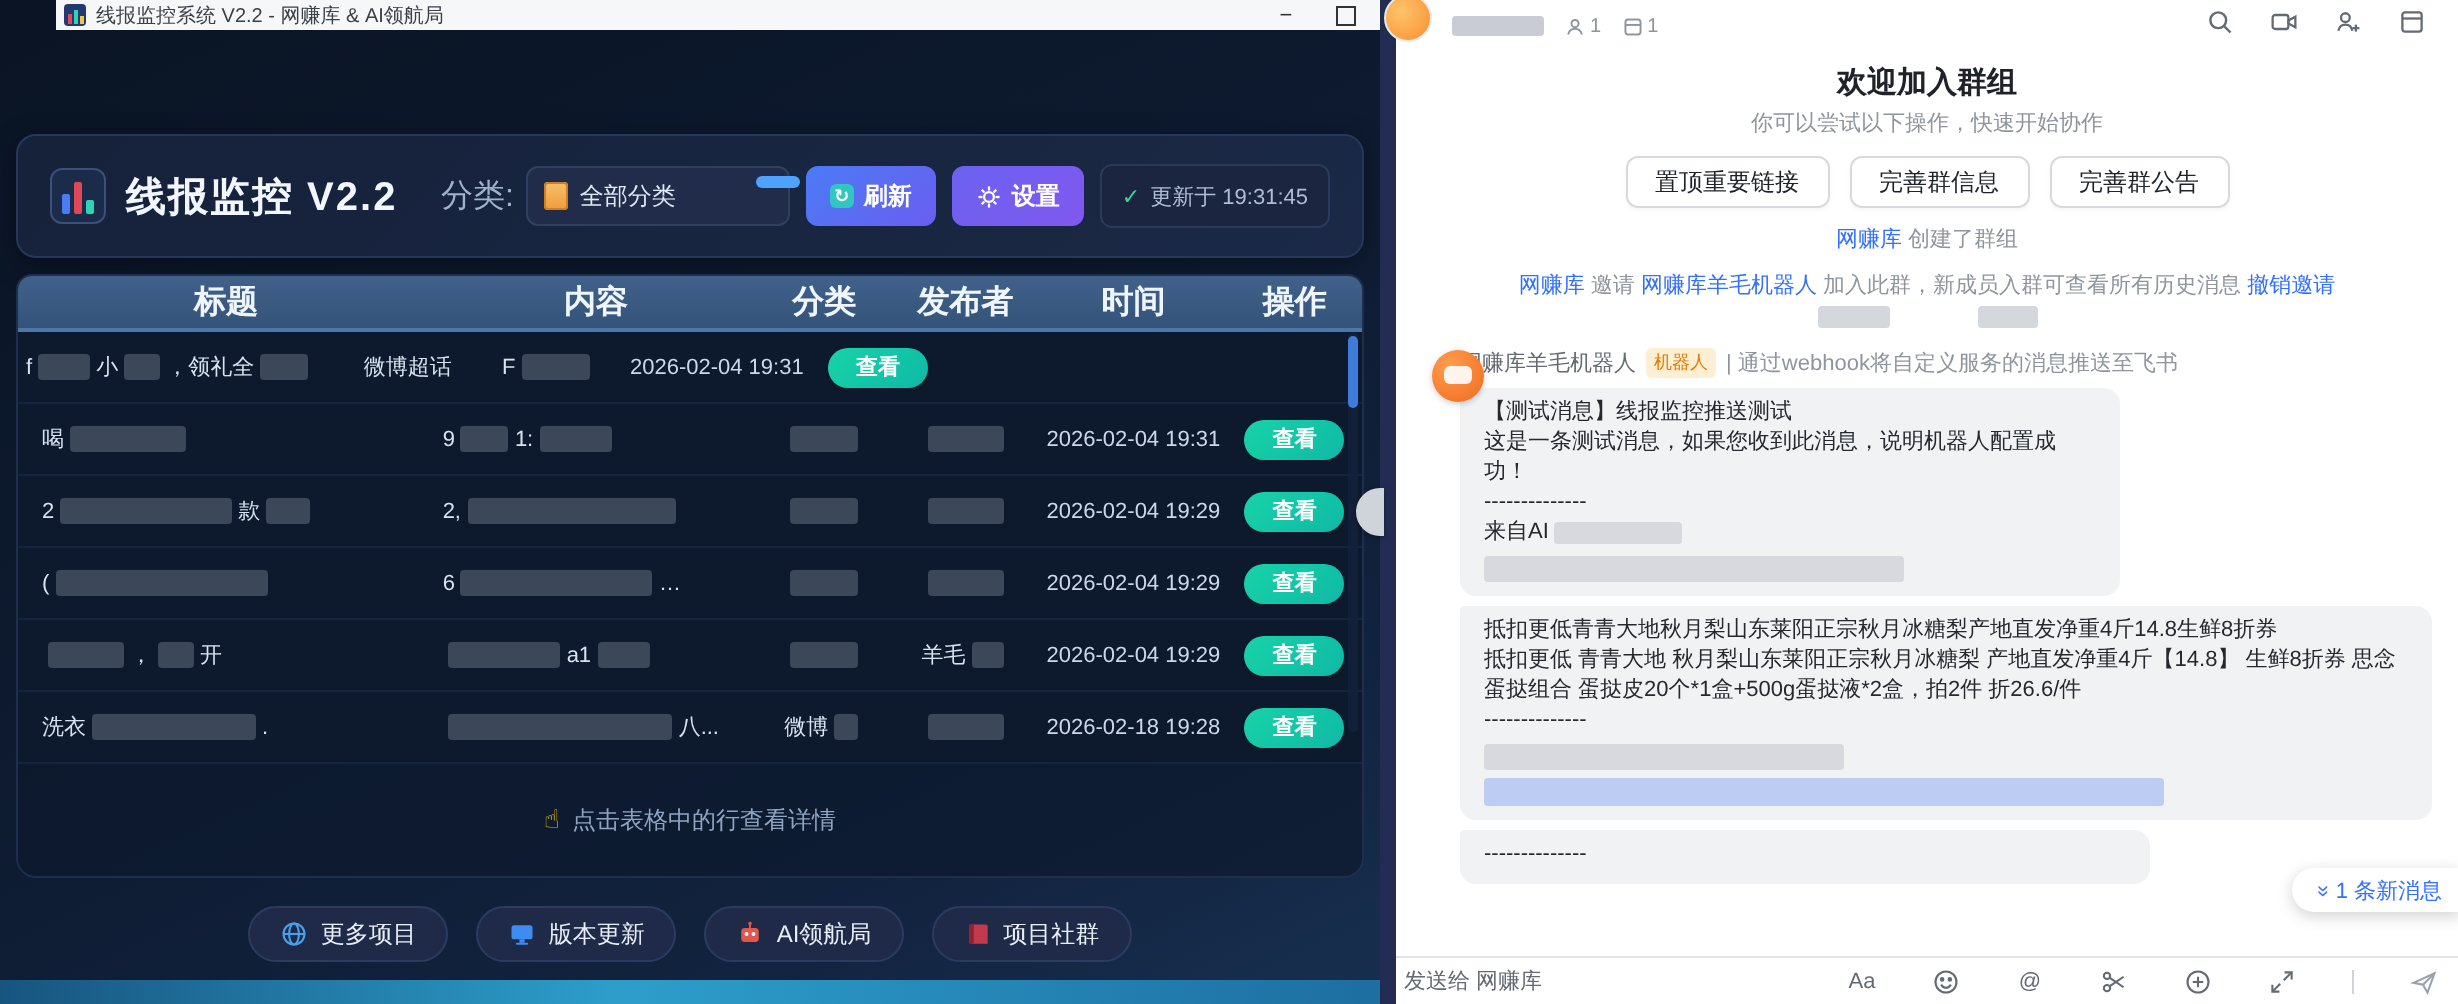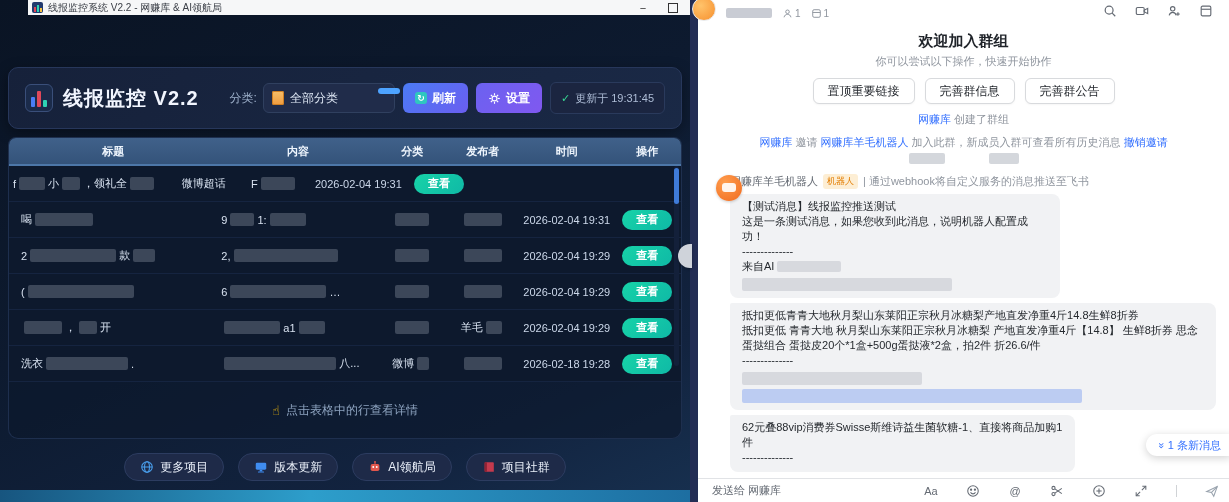--- a/index.html
+++ b/index.html
@@ -27,21 +27,21 @@
   .header-card{height:62px;border-radius:10px;display:flex;align-items:center;padding:0 16px;box-sizing:border-box;
     background:linear-gradient(135deg,#16213a,#1a2946);border:1px solid #27375b;
     box-shadow:0 4px 14px rgba(0,0,0,.35);margin-top:44px;}
   .logo{width:28px;height:28px;border-radius:6px;background:#1b2b4a;border:1px solid #3a4f7a;
     display:flex;align-items:flex-end;justify-content:center;gap:2px;padding:4px 3px;box-sizing:border-box;margin-right:10px;}
   .logo i{display:block;width:4px;border-radius:1px;}
   .logo i:nth-child(1){background:#4a7df5;height:10px;}
   .logo i:nth-child(2){background:#e0485a;height:16px;}
   .logo i:nth-child(3){background:#2fd3b5;height:7px;}
   .app-title{font-size:20px;font-weight:bold;color:#f2f6ff;letter-spacing:1px;margin-right:auto;white-space:nowrap;}
-  .cat-label{font-size:12px;color:#9fb2cc;margin-right:6px;white-space:nowrap;}
+  .cat-label{font-size:16px;color:#9fb2cc;margin-right:6px;white-space:nowrap;}
   .cat-select{position:relative;width:132px;height:30px;border-radius:6px;background:#202c4a;border:1px solid #30405f;
     display:flex;align-items:center;padding:0 8px;box-sizing:border-box;gap:6px;cursor:pointer;}
   .clip-icon{width:12px;height:14px;border-radius:2px;background:linear-gradient(#f7c06a,#ef9b3e);
     box-shadow:inset 0 0 0 1px #d07f22;}
   .cat-value{font-size:12px;color:#dfe8f5;white-space:nowrap;}
   .cat-dash{position:absolute;right:-6px;top:4px;width:22px;height:6px;border-radius:3px;background:#4da3ff;}
   .btn-refresh,.btn-settings{height:30px;border:none;border-radius:6px;color:#fff;font-size:12px;font-weight:bold;
     display:flex;align-items:center;gap:5px;padding:0 12px;margin-left:8px;cursor:pointer;
     font-family:"Liberation Sans","DejaVu Sans",sans-serif;}
   .btn-refresh{background:linear-gradient(135deg,#4b7bf5,#6a5ef0);}
@@ -50,21 +50,21 @@
     display:flex;align-items:center;justify-content:center;font-weight:bold;}
   .gear-icon{width:13px;height:13px;display:inline-flex;}
   .updated-pill{height:30px;border-radius:6px;background:#1b2540;border:1px solid #2a3a5c;color:#aebdd6;
     font-size:11px;display:flex;align-items:center;gap:5px;padding:0 10px;margin-left:8px;white-space:nowrap;}
   .check{color:#38d993;font-weight:bold;}
   
   .table-card{position:relative;margin-top:8px;border-radius:8px 8px 0 0;overflow:hidden;border:1px solid #1e2f4e;border-bottom:none;
     background:#0d192d;}
   .thead{display:flex;height:26px;background:linear-gradient(180deg,#40618a,#34537a);
     border-bottom:2px solid #4d77a8;}
-  .thead .hc{display:flex;align-items:center;justify-content:center;font-size:11px;font-weight:bold;color:#eef5fd;text-align:right;}
+  .thead .hc{display:flex;align-items:center;justify-content:center;font-size:16px;font-weight:bold;color:#eef5fd;text-align:right;}
   .c0{width:31%;} .c1{width:24%;} .c2{width:10%;} .c3{width:11%;} .c4{width:14%;} .c5{width:10%;}
   .trow{display:flex;height:35px;border-bottom:1px solid #152440;align-items:center;cursor:pointer;}
   .trow .cell{display:flex;align-items:center;font-size:11px;color:#d8e2f0;overflow:hidden;white-space:nowrap;}
   .trow .c0{padding-left:12px;box-sizing:border-box;}
   .trow .c1{padding-left:4px;box-sizing:border-box;}
   .trow .c2,.trow .c3,.trow .c4,.trow .c5{justify-content:center;}
   .trow .c4{color:#ccd8ea;font-size:11px;}
   .redact{display:inline-block;height:13px;border-radius:2px;background:#3c4759;margin:0 3px;flex:none;}
   .view-btn{width:50px;height:20px;border:none;border-radius:10px;color:#fff;font-size:11px;font-weight:bold;
     background:linear-gradient(135deg,#17d3a8,#0fb9a6);cursor:pointer;
@@ -121,21 +121,21 @@
   .msg .line{word-break:break-all;}
   .r-line{height:13px;border-radius:2px;background:#d7d9de;margin-top:4px;}
   .r-line.blue{background:#bcccf2;height:14px;}
   .tail-row{display:flex;align-items:center;}
   .tail-row .redact{background:#d7d9de;height:11px;}
   .new-msg-pill{position:absolute;right:-2px;bottom:22px;height:22px;background:#fff;border-radius:12px 0 0 12px;
     box-shadow:0 2px 8px rgba(0,0,0,.18);display:flex;align-items:center;gap:4px;padding:0 10px 0 12px;
     color:#3370ff;font-size:11px;cursor:pointer;white-space:nowrap;}
   .chev{display:inline-block;transform:rotate(90deg);font-size:11px;line-height:1;}
   .composer{position:absolute;left:698px;bottom:0;width:531px;height:24px;background:#fff;border-top:1px solid #e1e3e6;
-    display:flex;align-items:center;padding:0 10px 0 14px;box-sizing:border-box;z-index:5;}
+    display:flex;align-items:center;padding:0 10px 0 4px;box-sizing:border-box;z-index:5;}
   .composer-ph{font-size:11px;color:#646a73;cursor:text;}
   .c-icons{margin-left:auto;display:flex;align-items:center;gap:28px;color:#646a73;}
   .cicon{width:14px;height:14px;display:inline-flex;align-items:center;justify-content:center;cursor:pointer;font-size:11px;}
   .c-divider{width:1px;height:12px;background:#d0d3d6;}
   .send-ic{color:#98a2ad;}
   svg{width:100%;height:100%;}
 </style>
 </head>
 <body>
 
@@ -493,21 +493,20 @@
             <div class="r-line" style="width: 210px;"></div>
           </div>
           <div class="msg" style="width: 486px;">
             <div class="line">抵扣更低青青大地秋月梨山东莱阳正宗秋月冰糖梨产地直发净重4斤14.8生鲜8折券</div>
             <div class="line">抵扣更低 青青大地 秋月梨山东莱阳正宗秋月冰糖梨 产地直发净重4斤【14.8】 生鲜8折券 思念 蛋挞组合 蛋挞皮20个*1盒+500g蛋挞液*2盒，拍2件 折26.6/件</div>
             <div class="line">--------------</div>
             <div class="r-line" style="width: 180px;"></div>
             <div class="r-line blue" style="width: 340px;"></div>
           </div>
           <div class="msg" style="width: 345px;">
-            <div class="line">62元叠88vip消费券Swisse斯维诗益生菌软糖-1、直接将商品加购1件</div>
             <div class="line">--------------</div>
           </div>
         </div>
     </div>
 
     <div class="new-msg-pill">
       <span class="chev">»</span>
       <span>1 条新消息</span>
     </div>
   </div>

